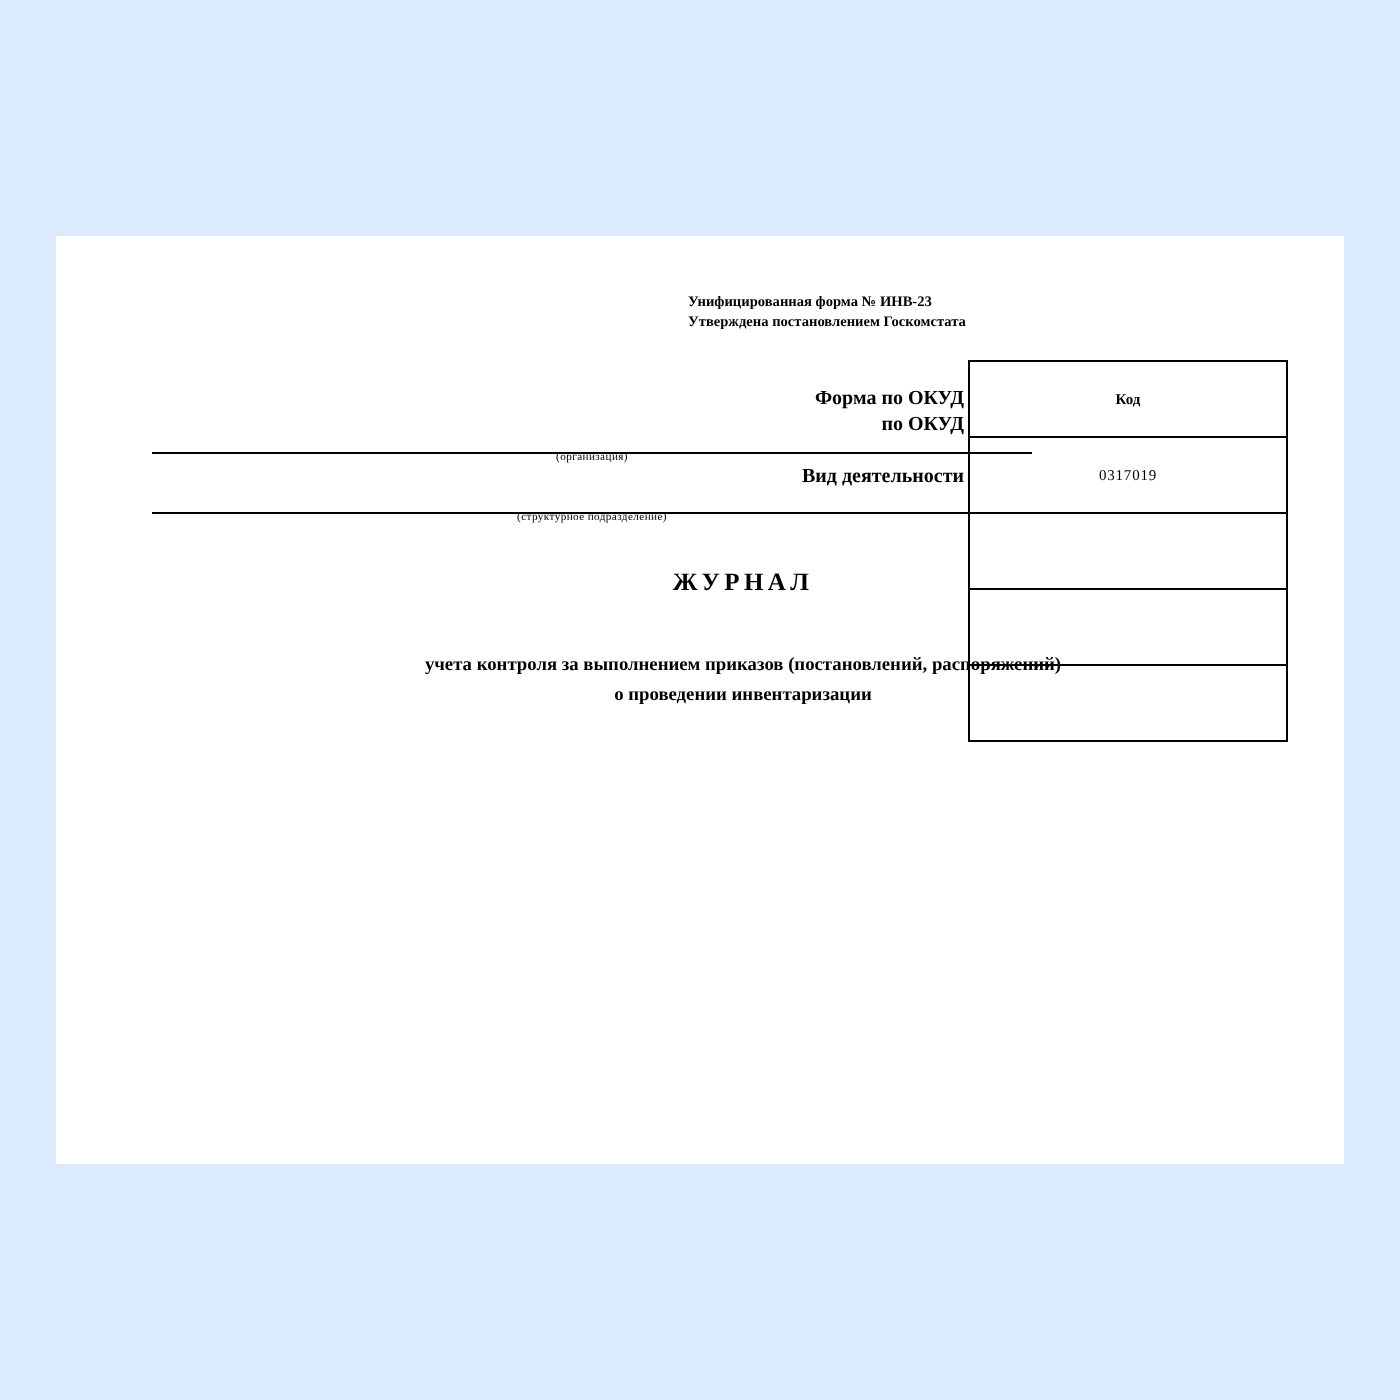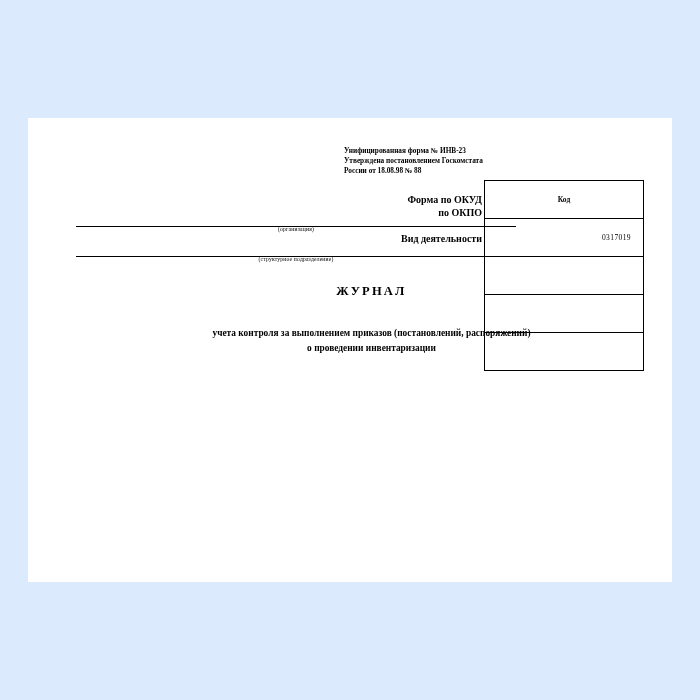--- a/index.html
+++ b/index.html
@@ -61,21 +61,20 @@
     height: 13px;
     text-align: center;
     vertical-align: middle;
     font-weight: bold;
     color: #000;
     padding: 12px;
   }
   .code-table td.val {
     font-weight: normal;
     letter-spacing: 0.4px;
-    text-align: right;
   }
   .code-table td.blank { }
 
   
   .code-labels {
     position: absolute;
     right: 190px;
     top: 62px;
     width: 150px;
     text-align: right;
@@ -143,27 +142,26 @@
 </head>
 <body>
 
 <div class="stage">
   <div class="sheet">
     <div class="doc-inner">
 
       <div class="form-ref">
         <div>Унифицированная форма № ИНВ-23</div>
         <div>Утверждена постановлением Госкомстата</div>
-        <div>России от 18.08.98 № 88</div>
       </div>
 
       <div class="code-labels">
         <div class="row empty">&nbsp;</div>
         <div class="row">Форма по ОКУД</div>
-        <div class="row">по ОКПО</div>
+        <div class="row">по ОКУД</div>
         <div class="row empty">&nbsp;</div>
         <div class="row">Вид деятельности</div>
       </div>
 
       <table class="code-table">
         <tbody>
             <tr>
           <td>Код</td>
         </tr>
         <tr>

